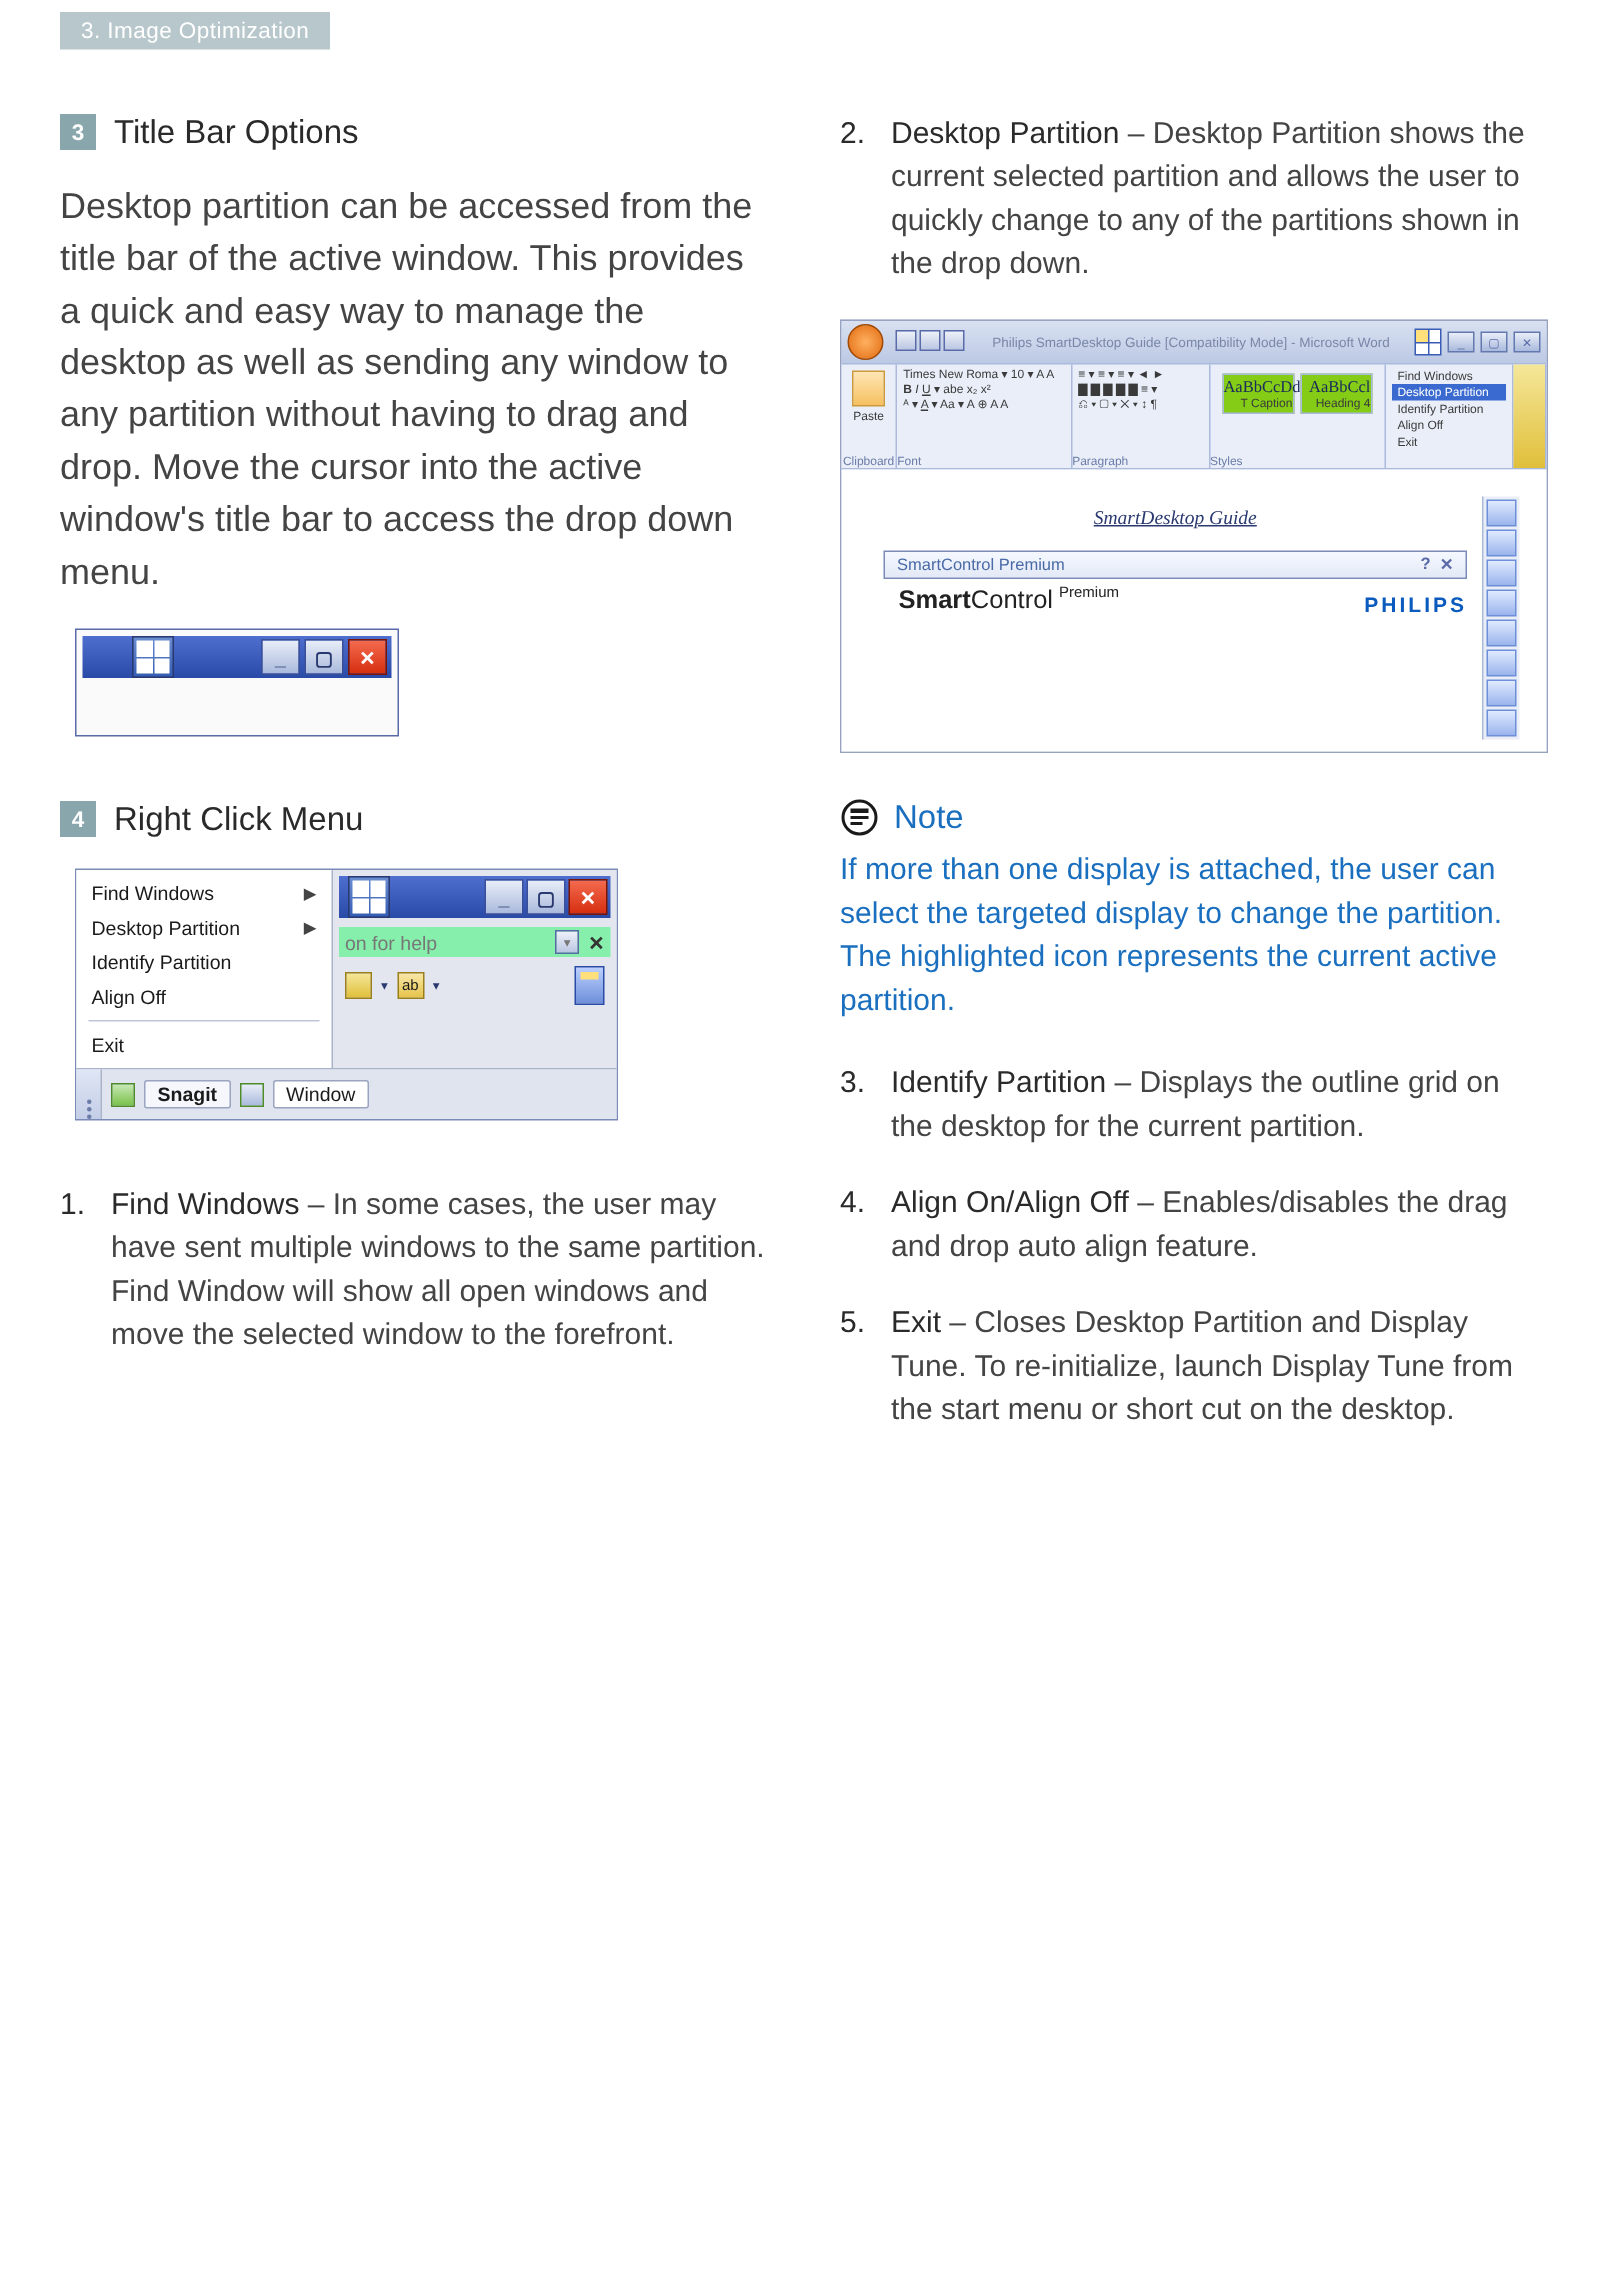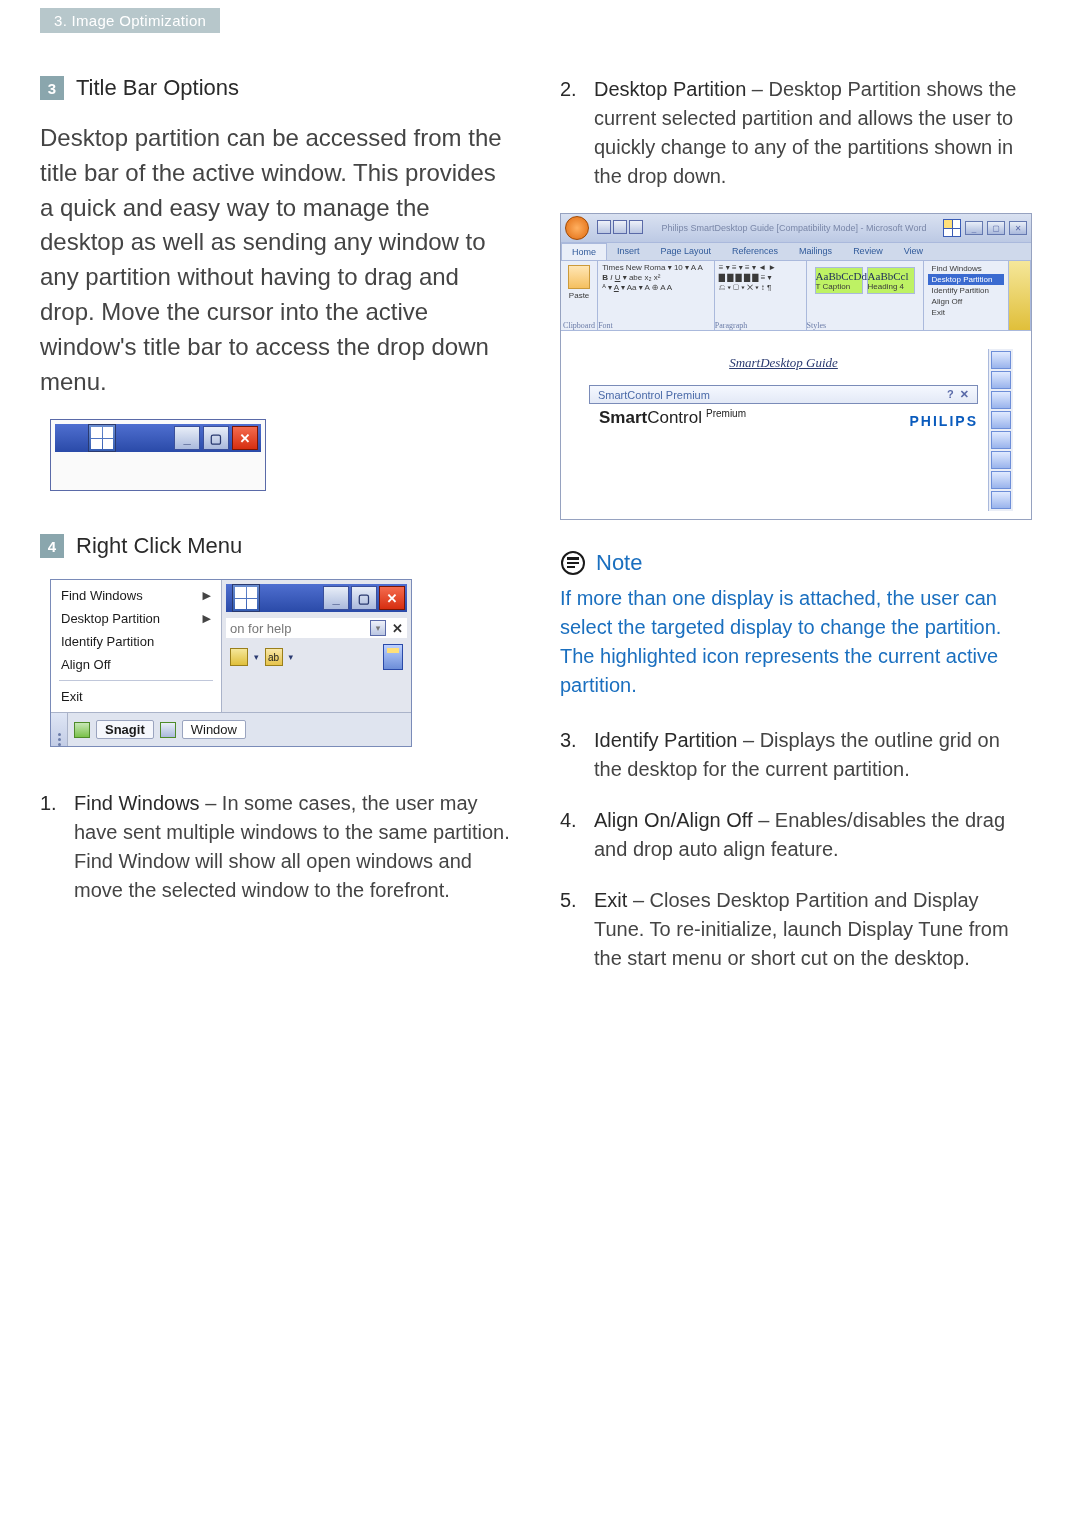--- a/index.html
+++ b/index.html
@@ -155,21 +155,21 @@
   .fig2 .menu hr { border:none; border-top:1px solid #c0c7da; margin:4px 8px;}
   .fig2 .side { flex:1; padding:4px; display:flex; flex-direction:column; gap:6px; }
   .fig2 .side .tbar {
     height: 28px;
     background: linear-gradient(#4f6fd0, #2a4aa8);
     display: flex; align-items:center; justify-content:flex-end; padding:0 2px; gap:2px;
   }
   .fig2 .side .tbar .dpm { margin-right:auto; margin-left:4px;}
   .fig2 .side .hint {
     display:flex; align-items:center; gap:6px;
-    background:#ffffff; padding:2px 4px;
+    background:#86efac; padding:2px 4px;
     color:#777;
   }
   .fig2 .side .hint .dd { width:14px; height:14px; background:linear-gradient(#eef1f9,#bac6e2); border:1px solid #5a6aa8; font-size:9px; display:flex;align-items:center;justify-content:center;}
   .fig2 .side .hint .xx { font-weight:bold; color:#333;}
   .fig2 .bot { display:flex; background:#dfe4ef;}
   .fig2 .bot .left { width:16px; background:linear-gradient(#dfe6f5,#c3cde6); border-right:1px solid #aab3c9;}
   .fig2 .bot .leftdots { display:flex; flex-direction:column; align-items:center; justify-content:center; gap:2px; height:100%; padding:10px 0;}
   .fig2 .bot .leftdots span{ width:3px;height:3px;background:#6b7ca8;border-radius:50%;}
   .fig2 .bot .c { flex:1; padding:4px 6px; display:flex; align-items:center; gap:6px;}
   .fig2 .bot .tab { background:#fff; border:1px solid #9aa4bf; padding:1px 8px; border-radius:2px;}
@@ -202,27 +202,27 @@
   .fig3 .titlebar .right { display:flex; align-items:center; gap:4px; }
   .fig3 .titlebar .dp2 { width:16px;height:16px; display:grid; grid-template-columns:1fr 1fr; grid-template-rows:1fr 1fr; gap:1px; padding:1px; background:#3a5cb5;}
   .fig3 .titlebar .dp2 div{background:#fff;}
   .fig3 .titlebar .dp2 div:first-child{background:#ffe07a;}
   .fig3 .titlebar .wbtn { width:16px;height:12px; background:linear-gradient(#e8eef8,#aab9dc); border:1px solid #6478b0; font-size:8px; display:flex;align-items:center;justify-content:center;}
   .fig3 .tabs { display:flex; background:#cfd9eb; border-top:1px solid #aab9dc; font-size:9px;}
   .fig3 .tabs span{ padding:3px 10px; color:#305a9a; border-right:1px solid #cfd9eb;}
   .fig3 .tabs span.act{ background:#e9eef8; border:1px solid #aab9dc; border-bottom:none;}
   .fig3 .rib { background:#e9eef8; display:flex; align-items:stretch; border-top:1px solid #aab9dc; border-bottom:1px solid #aab9dc;}
   .fig3 .rib .grp { border-right:1px solid #aab9dc; padding:2px 4px 12px; position:relative; font-size:8px;}
-  .fig3 .rib .grp .lbl{ position:absolute; bottom:0; left:0; right:0; color:#6b7ca8;font-family:Liberation Serif, serif; }
+  .fig3 .rib .grp .lbl{ position:absolute; bottom:0; left:0; right:0; color:#6b7ca8; }
   .fig3 .rib .grp .pile { display:flex; flex-direction:column; gap:1px;}
   .fig3 .rib .grp .pile span{ white-space:nowrap; }
   .fig3 .rib .grp.paste { width:34px; text-align:center;}
   .fig3 .rib .grp.paste .clip { width:20px;height:22px;background:linear-gradient(#ffe6b5,#f5c060); border:1px solid #cc9a3a; margin:2px auto;}
   .fig3 .rib .sty { display:flex; gap:4px; padding:4px;}
-  .fig3 .rib .sty .sbox{ width:46px; border:1px solid #aab9dc; background:#bef264; text-align:left; padding:2px 0;}
+  .fig3 .rib .sty .sbox{ width:46px; border:1px solid #aab9dc; background:#84cc16; text-align:right; padding:2px 0;}
   .fig3 .rib .sty .sbox .aa{ font-family:"Times New Roman",serif; font-size:11px; color:#1a2a5a;}
   .fig3 .rib .grp.dmenu { width:92px;}
   .fig3 .rib .grp.dmenu .row{ padding:1px 4px;}
   .fig3 .rib .grp.dmenu .hl{ background:#3a6ad0; color:#fff;}
   .fig3 .rib .grp.part { width:16px; background:linear-gradient(#f5e79a,#e0bf3a); }
   .fig3 .sidep { width:20px; background:#eaeef7; border-left:1px solid #aab9dc; display:flex; flex-direction:column; gap:2px; padding:2px;}
   .fig3 .sidep div{ height:16px; border:1px solid #6d8ed8; background:linear-gradient(#e0eaff,#9ab4ec); }
   .fig3 .doc { background:#fff; padding:18px 18px 8px; position:relative; display:flex;}
   .fig3 .doc .body{ flex:1;}
   .fig3 .doc h4{ text-align:center; font-family:"Times New Roman",serif; font-style:italic; color:#2a3a70; font-size:13px; font-weight:normal; margin:6px 0 14px; text-decoration:underline;}
@@ -391,29 +391,20 @@
                 <div></div>
                 <div></div>
                 <div></div>
                 <div></div>
               </span>
             <span class="wbtn">_</span>
             <span class="wbtn">▢</span>
             <span class="wbtn">✕</span>
           </span>
         </div>
-        <div class="tabs">
-          <span class="act">Home</span>
-          <span>Insert</span>
-          <span>Page Layout</span>
-          <span>References</span>
-          <span>Mailings</span>
-          <span>Review</span>
-          <span>View</span>
-        </div>
         <div class="rib">
           <div class="grp paste">
             <div class="clip"></div>
             <div>Paste</div>
             <div class="lbl">Clipboard</div>
           </div>
           <div class="grp" style="width:130px">
             <div class="pile">
               <span><span>Times New Roma</span> ▾ <span>10</span> ▾ A A</span>
               <span><b>B</b> <i>I</i> <u>U</u> ▾ abe x₂ x²</span>

